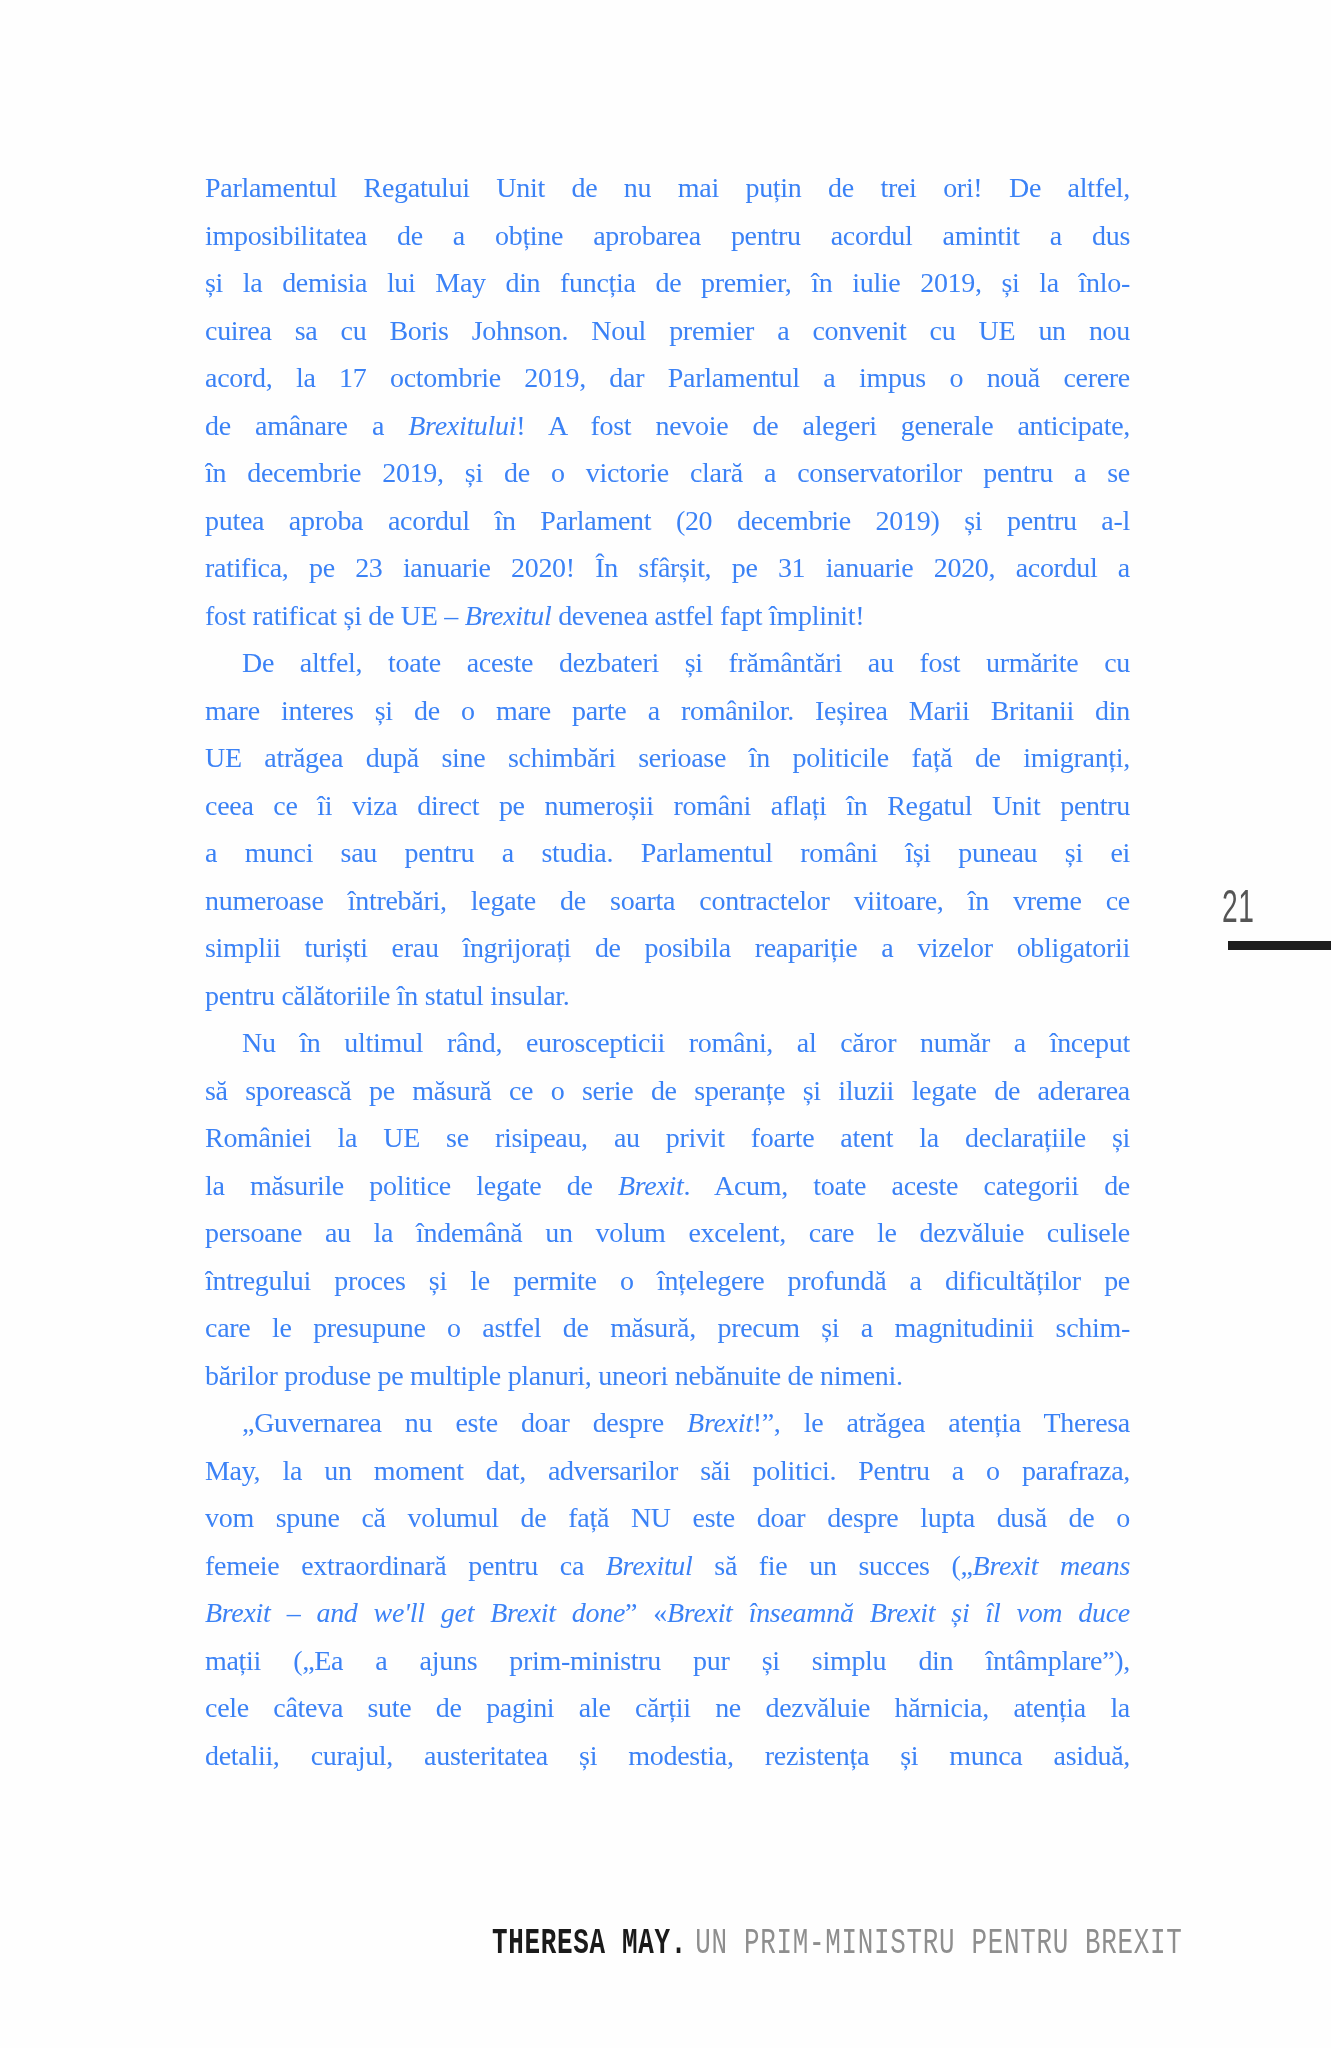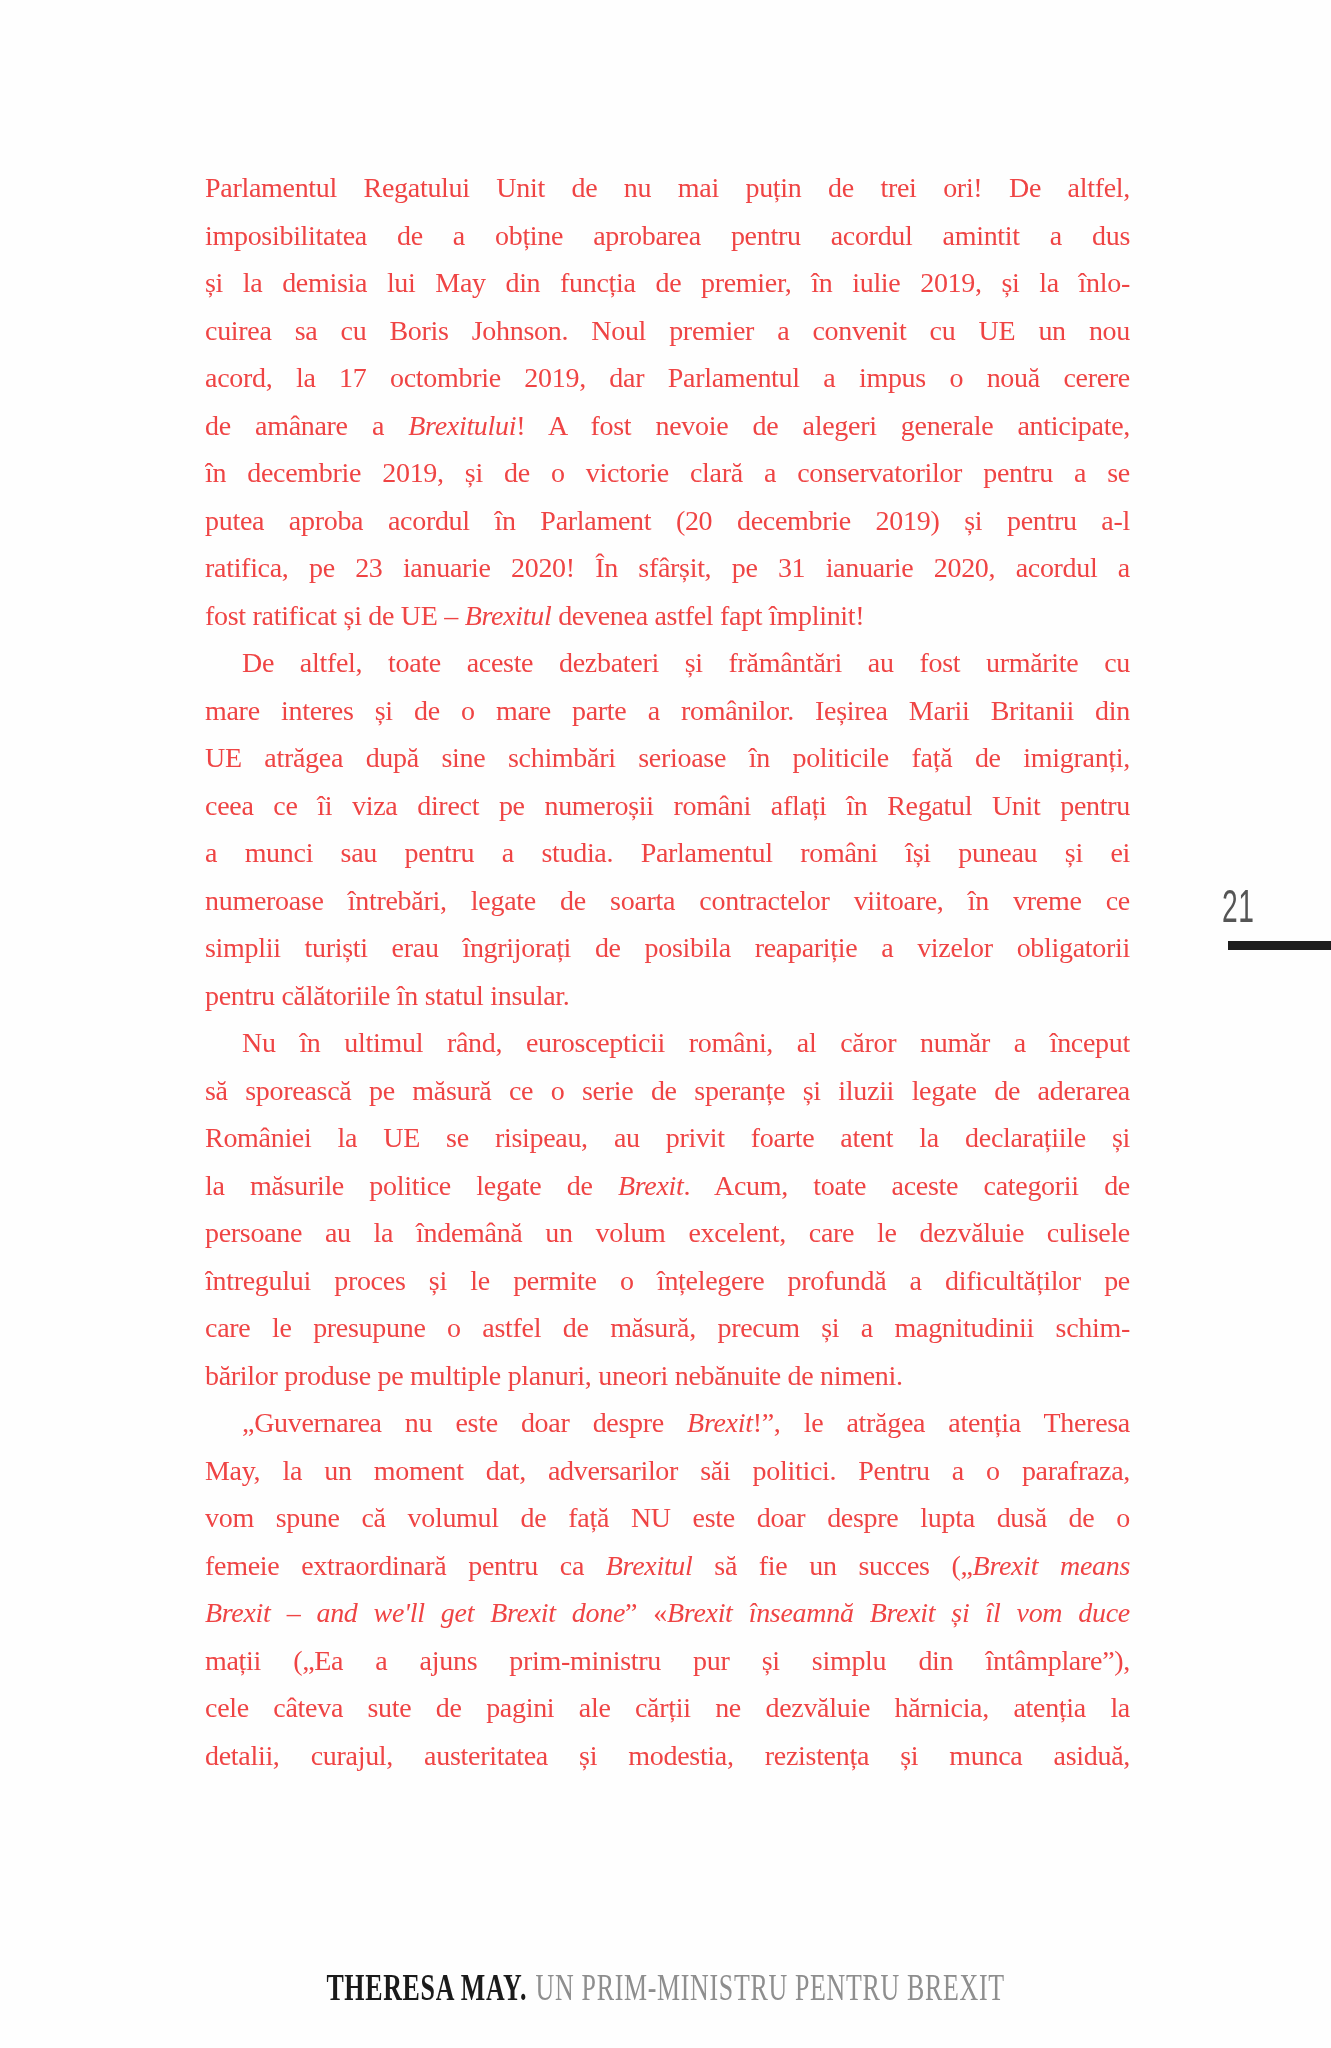--- a/index.html
+++ b/index.html
@@ -10,21 +10,21 @@
     font-family: "Liberation Serif", "DejaVu Serif", serif;
     overflow: hidden;
   }
   .page {
     position: absolute; inset: 0;
     background: #fefefe;
   }
   .body-text {
     position: absolute;
     left: 205px; top: 164px; width: 925px;
-    color: #ef4444;
+    color: #3b82f6;
     font-size: 28px;
     line-height: 47.5px;
     letter-spacing: -0.3px;
   }
   .line {
     text-align: justify;
     text-align-last: left;
     height: 47.5px;
     overflow: hidden;
     white-space: normal;
@@ -46,25 +46,24 @@
   .pagenum-bar {
     position: absolute;
     top: 941px; left: 1228px; right: 0;
     height: 9px;
     background: #1d1d1d;
   }
 
   .footer {
     position: absolute;
     top: 1925px; left: 0; width: 100%;
-    text-align: center;
-    font-family: Liberation Serif, serif;
+    text-align: right;
+    font-family: Liberation Mono, monospace;
     font-size: 37px; line-height: 1;
     white-space: nowrap;
-    margin-top: 44px;
   }
   .footer-inner {
     display: inline-block;
     transform: scaleX(0.70);
     transform-origin: center top;
     letter-spacing: 1px;
   }
   .footer-title { font-weight: 700; color: #1a1a1a; }
   .footer-sub   { font-weight: 400; color: #8e8e8e; margin-left: 12px; }
 </style>

